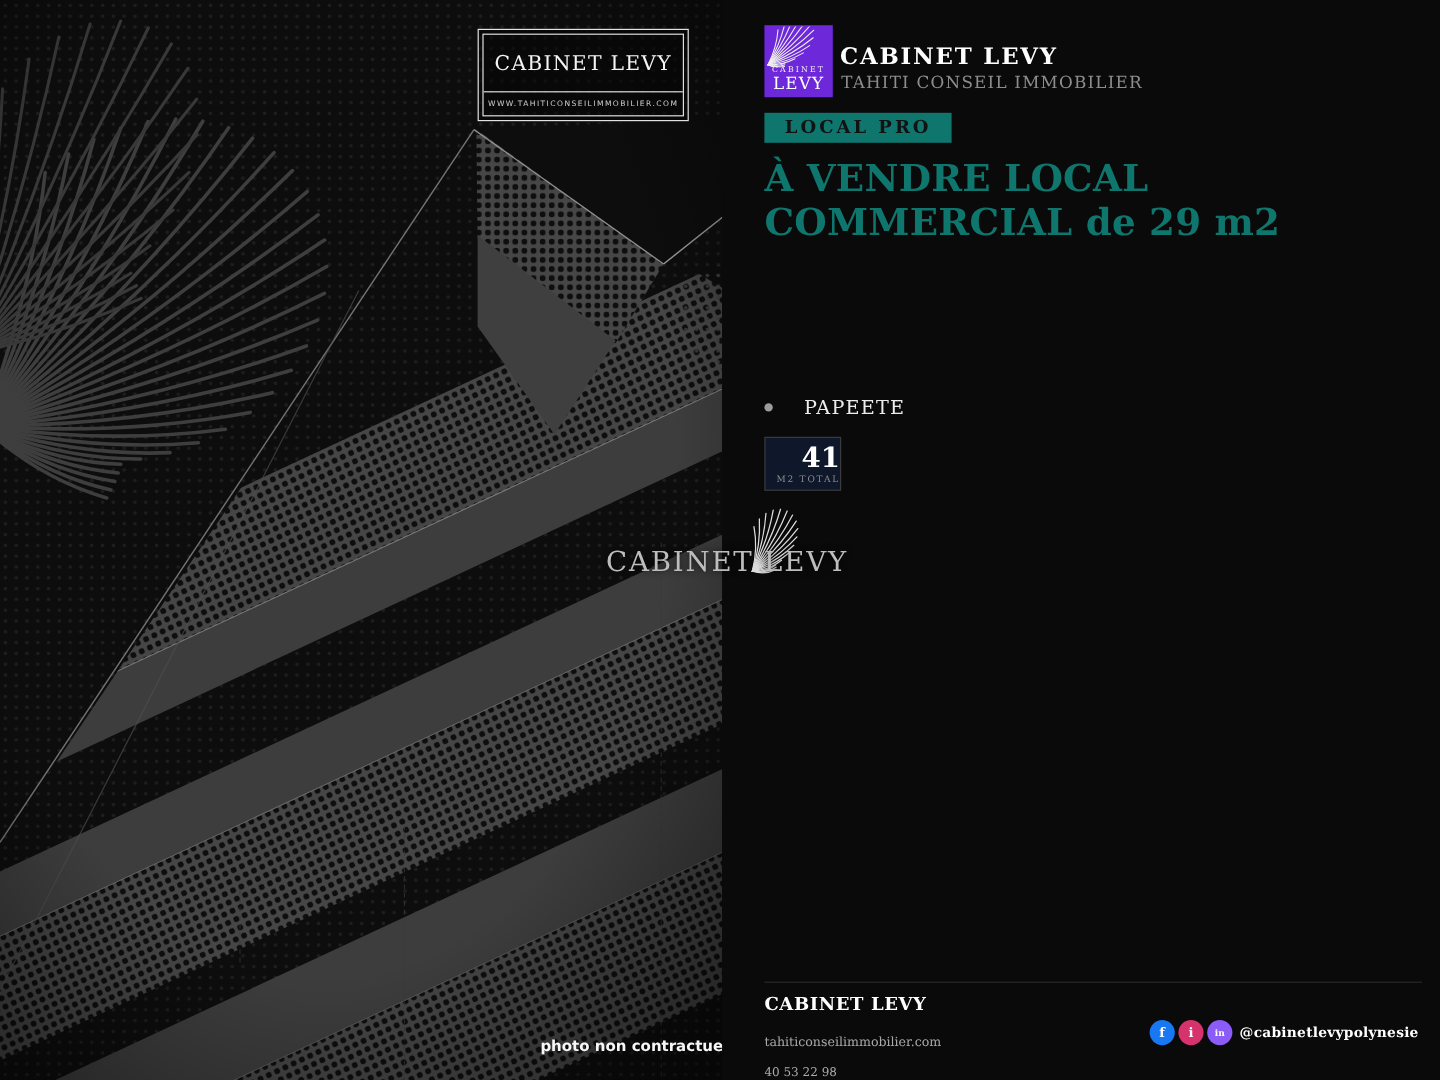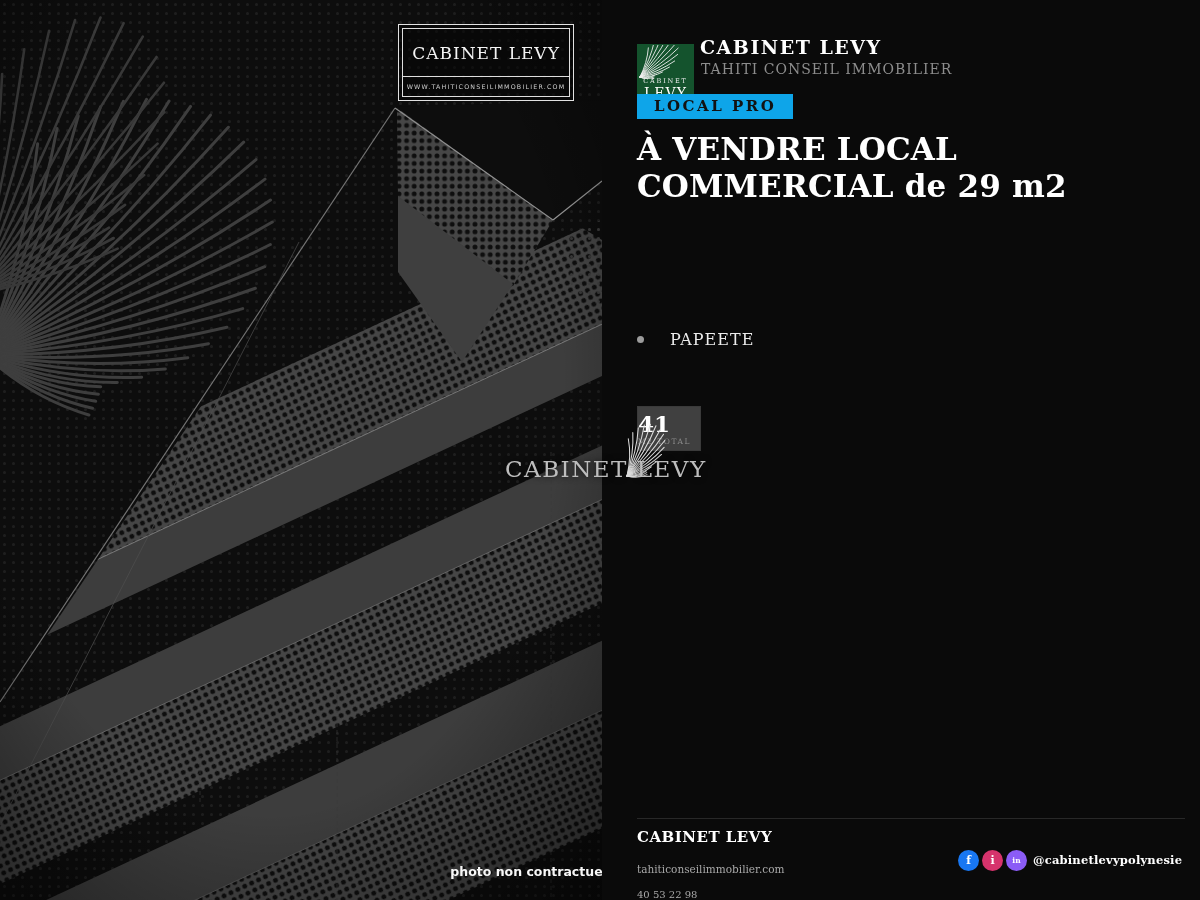--- a/index.html
+++ b/index.html
@@ -27,46 +27,46 @@
 
   
   .watermark { position:absolute; left:505px; top:450px; width:220px; height:70px; pointer-events:none; }
   .watermark .wm-text { position:absolute; left:0; top:6px; color:#bdbdbd; font-size:23px;
                         letter-spacing:1.5px; text-shadow:0 0 6px rgba(0,0,0,.8); }
   .watermark svg { position:absolute; left:112px; top:-30px; }
 
   
   .panel { position:absolute; left:602px; top:0; width:598px; height:900px; background:#0a0a0a; }
 
-  .brand-logo { position:absolute; left:35px; top:44px; width:57px; height:60px; background:#14532d; overflow:hidden; }
+  .brand-logo { position:absolute; left:35px; top:21px; width:57px; height:60px; background:#6d28d9; overflow:hidden; }
   .brand-logo svg { position:absolute; left:0; top:1px; }
   .bl-cabinet { position:absolute; left:0; top:33px; width:100%; text-align:center;
                 color:#efefef; font-size:6.5px; letter-spacing:1.8px; }
   .bl-levy { position:absolute; left:0; top:41px; width:100%; text-align:center;
              color:#ffffff; font-size:14px; letter-spacing:1px; }
 
   .brand-name { position:absolute; left:98px; top:36px; color:#ffffff; font-size:19px;
                 font-weight:bold; letter-spacing:1.5px; }
   .brand-sub  { position:absolute; left:99px; top:61px; color:#8d8d8d; font-size:14px;
                 letter-spacing:1px; }
 
-  .badge { position:absolute; left:35px; top:94px; background:#0ea5e9; color:#121212;
+  .badge { position:absolute; left:35px; top:94px; background:#0f766e; color:#121212;
            font-size:15px; font-weight:bold; letter-spacing:2.5px; padding:3px 17px 4px; }
 
-  .title { position:absolute; left:35px; top:131px; color:#ffffff; font-size:31px;
+  .title { position:absolute; left:35px; top:131px; color:#0f766e; font-size:31px;
            font-weight:bold; line-height:37px; letter-spacing:0.2px; }
   .price { position:absolute; left:34px; top:219px; color:#f7f4ef; font-size:42px;
            font-weight:bold; line-height:52px; }
 
   .location { position:absolute; left:35px; top:330px; display:flex; align-items:center; }
   .loc-dot { width:7px; height:7px; border-radius:50%; background:#9c9c9c; margin-right:9px; }
   .loc-name { color:#ececec; font-size:16px; letter-spacing:1px;margin-left:17px; }
 
   .area-badge { position:absolute; left:35px; top:364px; width:64px; height:45px;
-                border:1px solid #3a3a3a; background:#404040; text-align:left;margin-top:42px; }
+                border:1px solid #3a3a3a; background:#0f172a; text-align:right; }
   .area-value { color:#ffffff; font-size:23px; font-weight:bold; line-height:26px; margin-top:4px; }
   .area-label { color:#8a8a8a; font-size:7.5px; letter-spacing:1.5px; }
 
   
   .sep { position:absolute; left:35px; top:818px; width:548px; height:1px; background:#282828; }
   .f-brand { position:absolute; left:35px; top:828px; color:#ffffff; font-size:15px;
              font-weight:bold; letter-spacing:0.5px; }
   .f-phone { position:absolute; left:35px; top:849px; color:#a9a9a9; font-size:10px;margin-top:40px; }
   .f-site  { position:absolute; left:35px; top:863px; color:#a9a9a9; font-size:10.5px; }
 

